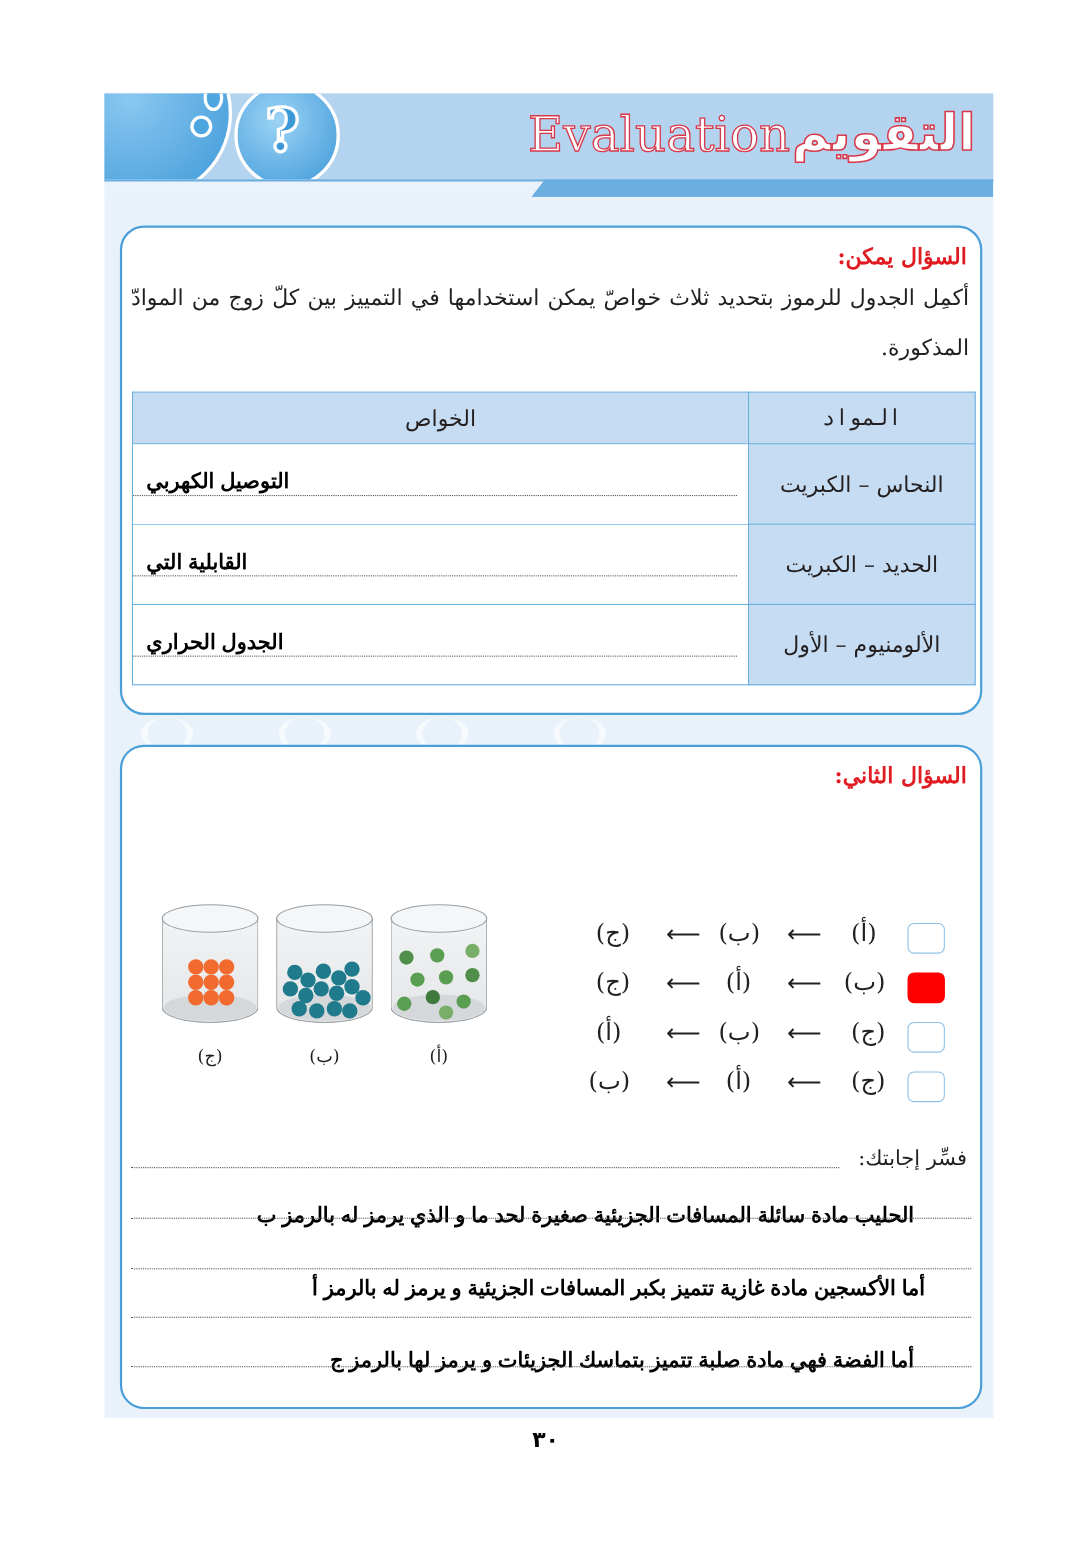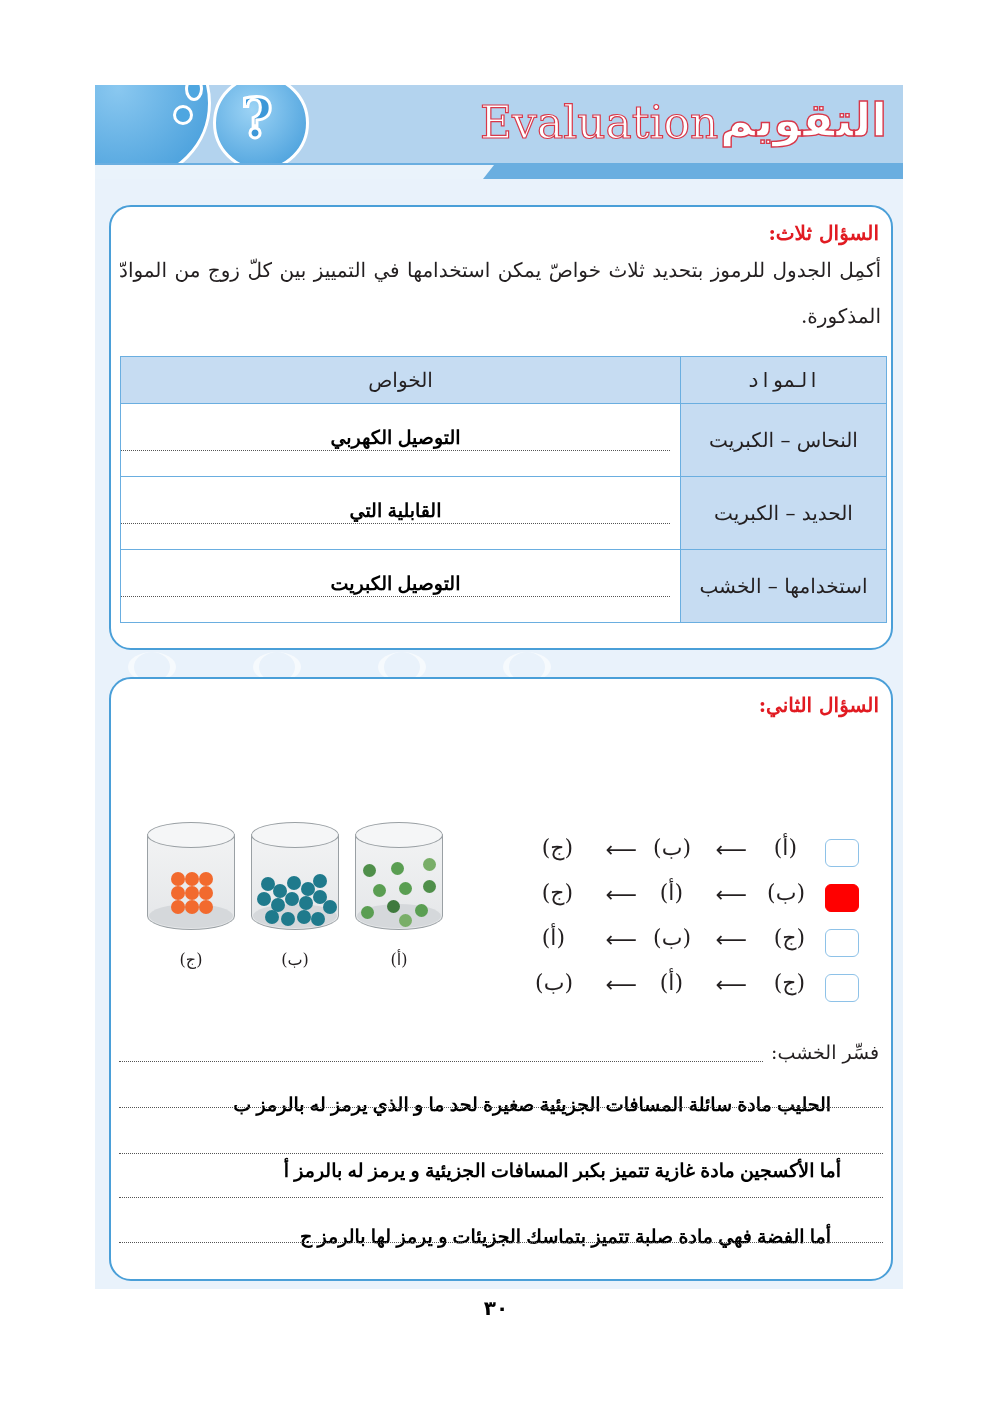--- a/index.html
+++ b/index.html
@@ -27,21 +27,21 @@
     .card2 { top: 677px; height: 604px; }
     .q-title { position: absolute; right: 12px; color: #e11b22; font-family: "DejaVu Serif", serif; font-weight: bold; font-size: 20px; direction: rtl; }
     .q-text { position: absolute; right: 10px; left: 8px; color: #231f20; font-family: "DejaVu Serif", serif; font-size: 20px; line-height: 46px; direction: rtl; text-align: justify; }
 
     
     .tbl { position: absolute; left: 9px; top: 149px; width: 767px; border-collapse: collapse; direction: rtl; }
     .tbl th, .tbl td { border: 1px solid #6aaee0; margin-top: 20px; }
     .tbl th { background: #c6dcf2; height: 44px; font-family: "DejaVu Serif", serif; font-weight: normal; font-size: 20px; color: #231f20; }
     .tbl td.mat { background: #c6dcf2; width: 203px; height: 70px; font-family: "DejaVu Serif", serif; font-size: 20px; color: #231f20; text-align: center; }
     .tbl td.prop { background: #ffffff; position: relative; height: 70px; text-align: center; }
-    .tbl td.prop .ans { position: absolute; left: 2px; right: 12px; top: 22px; font-family: "Liberation Sans", sans-serif; font-weight: bold; font-size: 19px; color: #000; text-align: center; }
+    .tbl td.prop .ans { position: absolute; left: 12px; right: 12px; top: 22px; font-family: "Liberation Sans", sans-serif; font-weight: bold; font-size: 19px; color: #000; text-align: left; }
     .tbl td.prop .dots { position: absolute; left: 0; right: 10px; top: 46px; border-bottom: 1px dotted #555; }
 
     
     .opt-row { position: absolute; right: 32px; height: 34px; width: 340px; direction: rtl; }
     .chk { position: absolute; right: 0; top: 4px; width: 34px; height: 28px; border: 1.5px solid #8ec2e8; border-radius: 6px; box-sizing: border-box; background: #fff; }
     .chk.on { background: #ff0000; border-color: #ff0000; }
     .sym { position: absolute; top: 0; font-family: "DejaVu Serif", serif; font-size: 22px; color: #231f20; }
     .arrow { position: absolute; top: 2px; font-size: 22px; color: #231f20; font-family: "DejaVu Sans", sans-serif; }
 
     
@@ -78,21 +78,21 @@
     <div class="bar"></div>
   </div>
 <div class="header-line"></div>
 
 <div class="deco" style="left:128px; top:652px;"></div>
 <div class="deco" style="left:253px; top:652px;"></div>
 <div class="deco" style="left:378px; top:652px;"></div>
 <div class="deco" style="left:503px; top:652px;"></div>
 
 <div class="card card1">
-  <div class="q-title" style="top:14px;">السؤال ثلاث:</div>
+  <div class="q-title" style="top:14px;">السؤال يمكن:</div>
   <div class="q-text" style="top:40px;">أكمِل الجدول للرموز بتحديد ثلاث خواصّ يمكن استخدامها في التمييز بين كلّ زوج من الموادّ المذكورة.</div>
 
   <table class="tbl">
     <tbody>
         <tr>
       <th style="width:203px;font-family:Liberation Mono, monospace;">المواد</th>
       <th>الخواص</th>
     </tr>
     <tr>
       <td class="mat">النحاس – الكبريت</td>
@@ -102,23 +102,23 @@
       </td>
     </tr>
     <tr>
       <td class="mat">الحديد – الكبريت</td>
       <td class="prop">
         <span class="ans">القابلية التي</span>
         <span class="dots"></span>
       </td>
     </tr>
     <tr>
-      <td class="mat">استخدامها – الخشب</td>
+      <td class="mat">الألومنيوم – الأول</td>
       <td class="prop">
-        <span class="ans">التوصيل الكبريت</span>
+        <span class="ans">الجدول الحراري</span>
         <span class="dots"></span>
       </td>
     </tr>
   </tbody>
     </table>
 </div>
 
 <div class="card card2">
   <div class="q-title" style="top:14px;text-align:right;">السؤال الثاني:</div>
 
@@ -208,21 +208,21 @@
       <div class="dot" style="left:44px;top:60px;width:13px;height:13px;background:#5a9e52;"></div>
       <div class="dot" style="left:68px;top:58px;width:13px;height:13px;background:#4f8f4a;"></div>
       <div class="dot" style="left:32px;top:78px;width:13px;height:13px;background:#3f7a3d;"></div>
       <div class="dot" style="left:6px;top:84px;width:13px;height:13px;background:#5a9e52;"></div>
       <div class="dot" style="left:60px;top:82px;width:13px;height:13px;background:#5a9e52;"></div>
       <div class="dot" style="left:44px;top:92px;width:13px;height:13px;background:#79ae68;"></div>
       <div class="lbl">(أ)</div>
     </div>
   </div>
 
-  <div class="exp-label">فسِّر الخشب:</div>
+  <div class="exp-label">فسِّر إجابتك:</div>
   <div class="dotline" style="top:382px; right:128px;"></div>
 
   <div class="exp-line" style="top:414px;">الحليب مادة سائلة المسافات الجزيئية صغيرة لحد ما و الذي يرمز له بالرمز  ب</div>
   <div class="dotline" style="top:428px;"></div>
   <div class="dotline" style="top:474px;"></div>
 
   <div class="exp-line" style="top:480px; right:50px; left:60px;">أما الأكسجين مادة غازية تتميز بكبر المسافات الجزيئية و يرمز له بالرمز  أ</div>
   <div class="dotline" style="top:518px;"></div>
 
   <div class="exp-line" style="top:546px; right:60px; left:60px;">أما الفضة فهي مادة صلبة تتميز بتماسك الجزيئات و يرمز لها بالرمز  ج</div>

